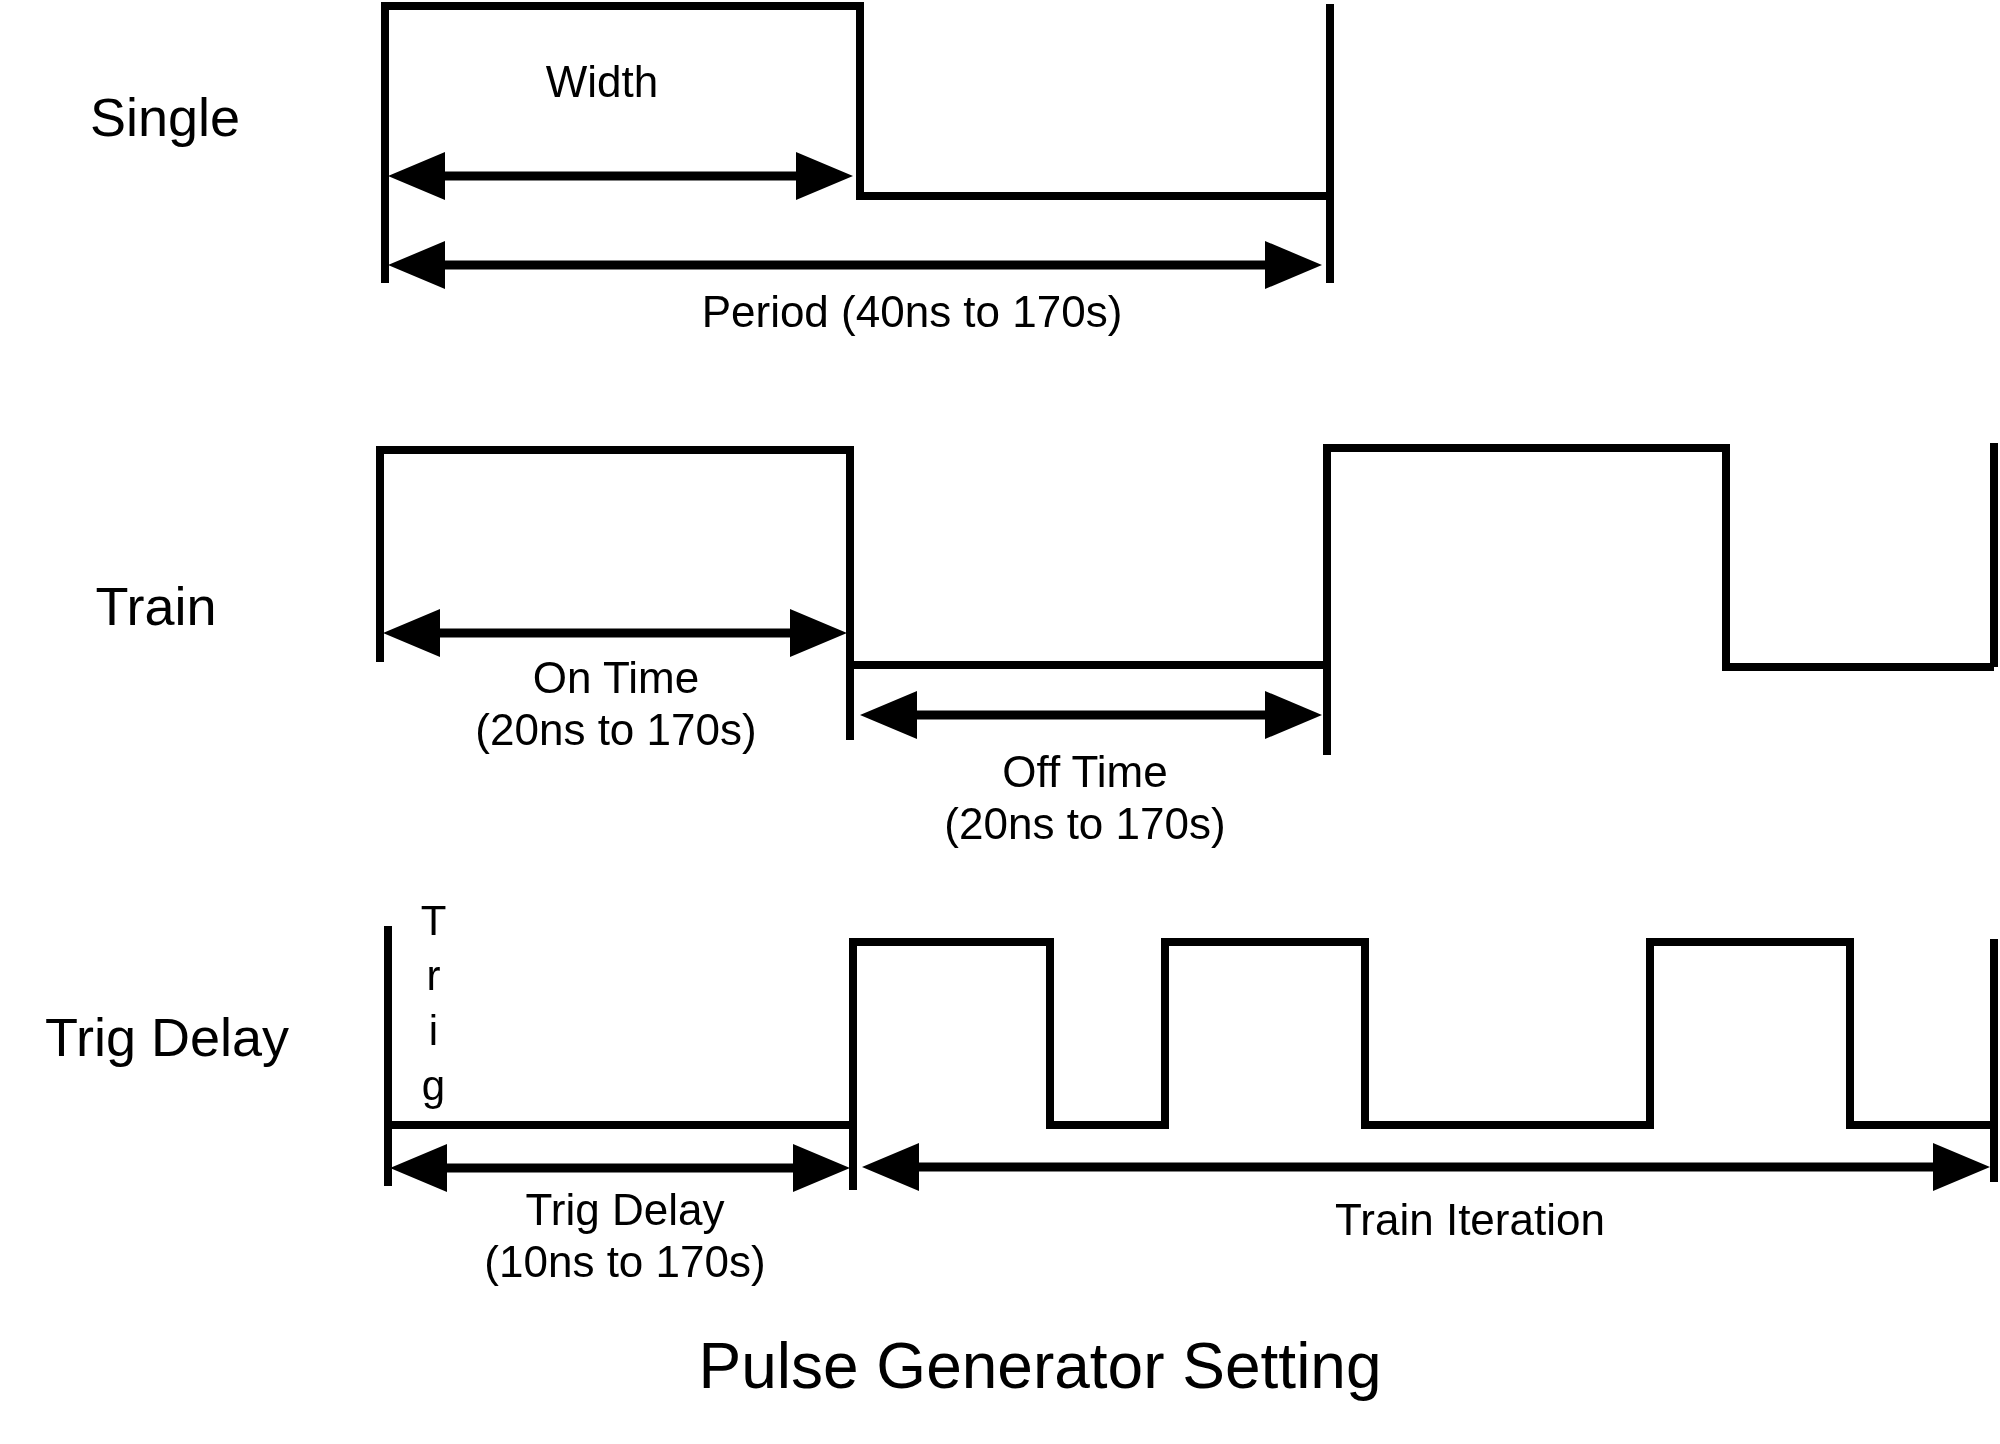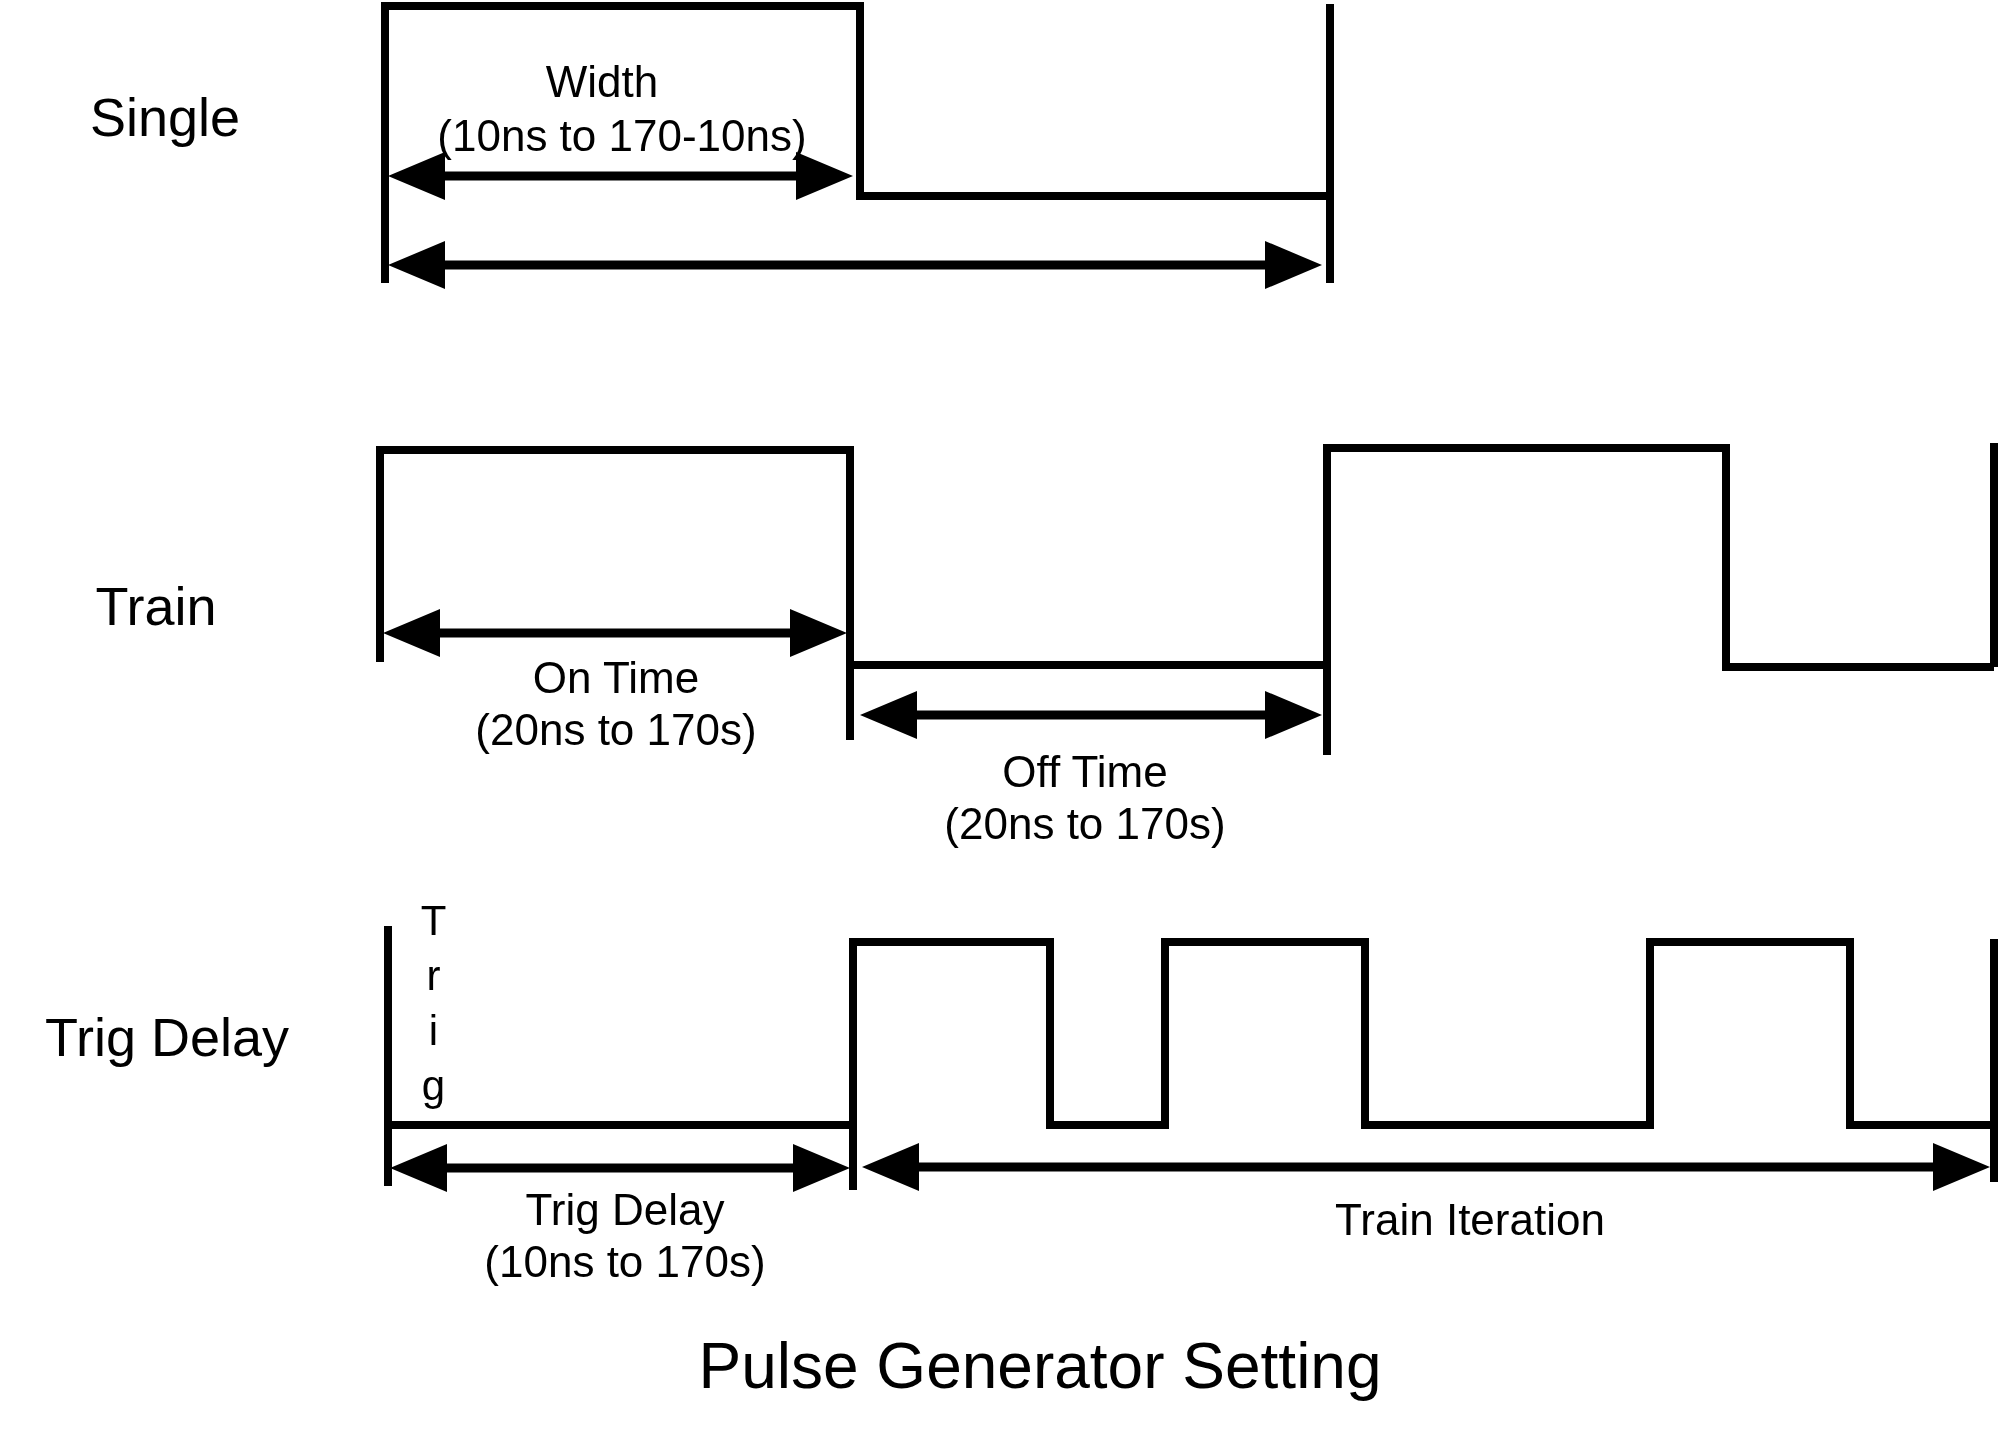--- a/index.html
+++ b/index.html
@@ -106,21 +106,21 @@
     <g>
       <line class="shaft" x1="894" y1="1167" x2="1958" y2="1167"></line>
       <polygon class="head" points="862,1167 919,1143 919,1191"></polygon>
       <polygon class="head" points="1990,1167 1933,1143 1933,1191"></polygon>
     </g>
   </svg>
 
   <div class="txt row-label" style="left:165px; top:117px;">Single</div>
 
   <div class="txt ann" style="left:602px; top:82px;">Width</div>
-  <div class="txt ann" style="left:622px; top:136px;">(10ns to 170-10ns)</div>
+  <div class="txt ann" style="left:912px; top:312px;">Period (40ns to 170s)</div>
 
   <div class="txt row-label" style="left:156px; top:606px;">Train</div>
 
   <div class="txt ann" style="left:616px; top:678px;">On Time</div>
   <div class="txt ann" style="left:616px; top:730px;">(20ns to 170s)</div>
   <div class="txt ann" style="left:1085px; top:772px;">Off Time</div>
   <div class="txt ann" style="left:1085px; top:824px;">(20ns to 170s)</div>
 
   <div class="txt row-label" style="left:167px; top:1037px;">Trig Delay</div>
 

